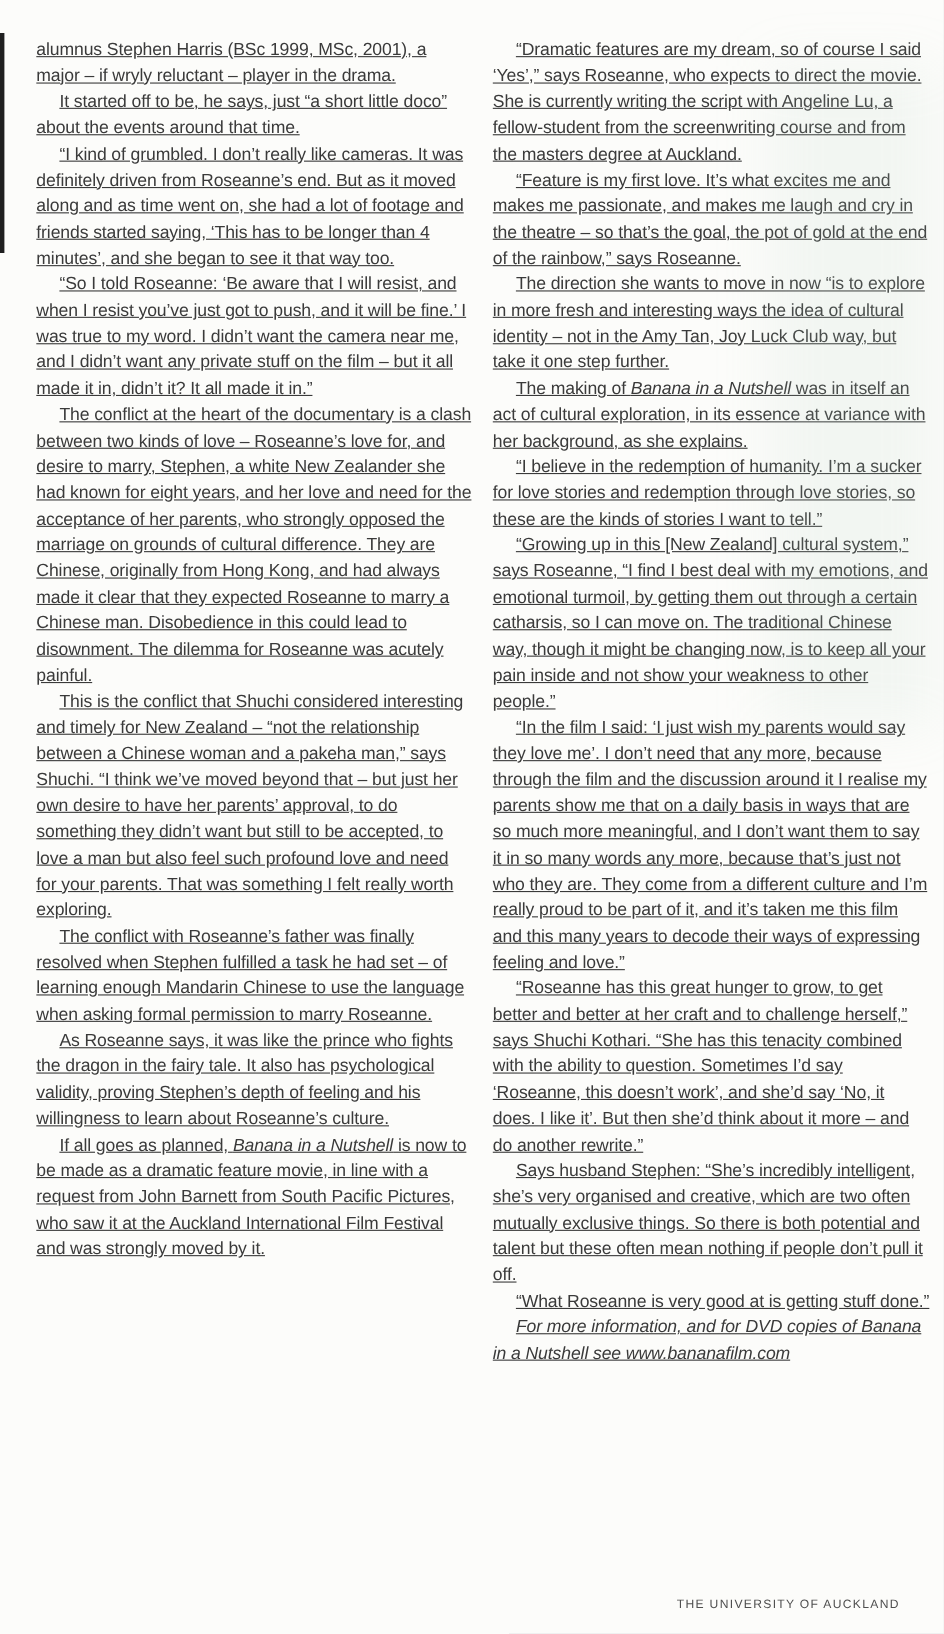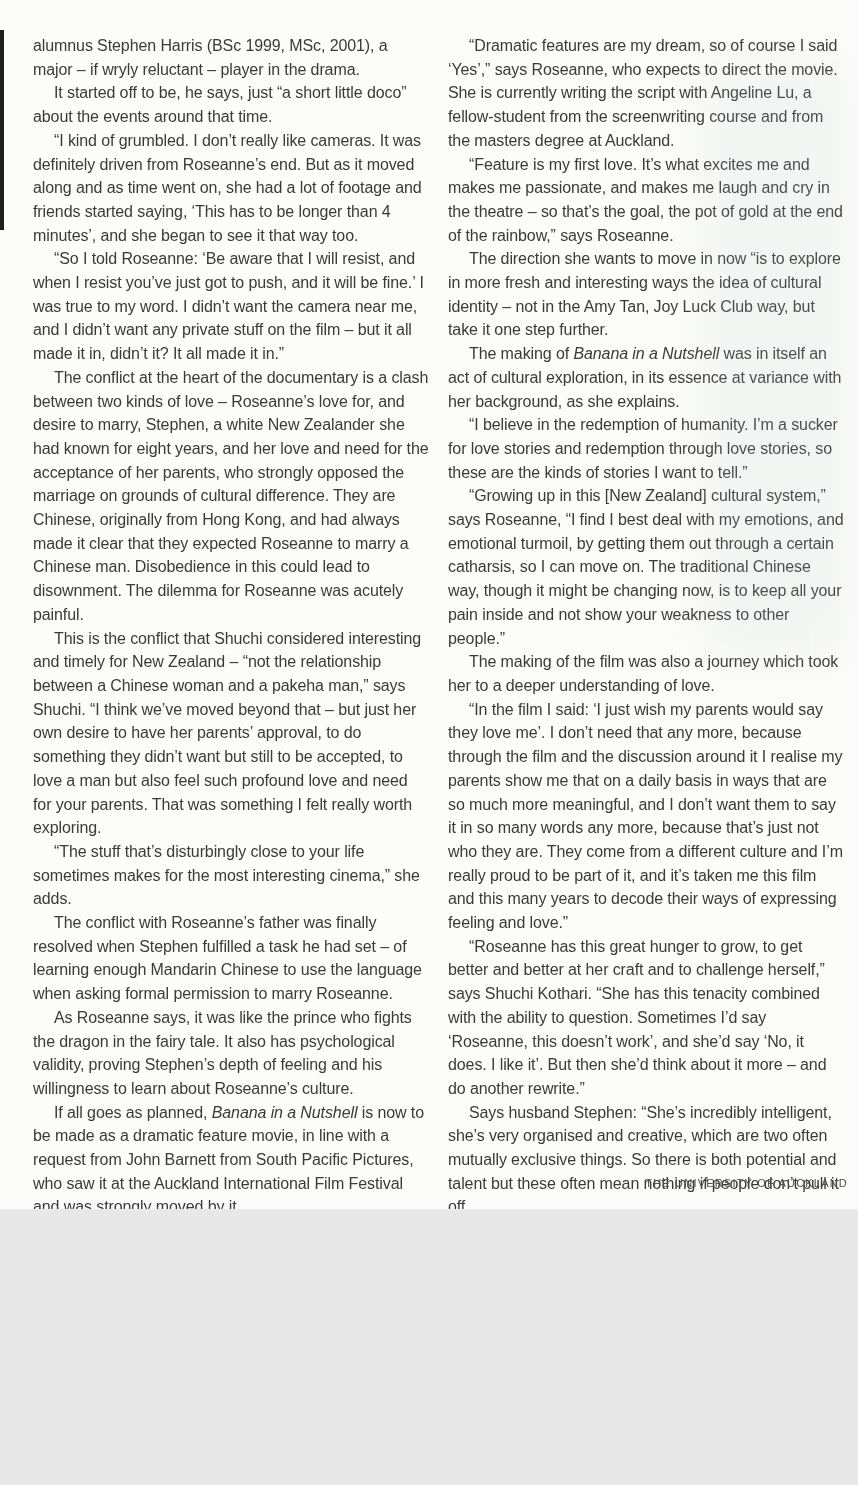--- a/index.html
+++ b/index.html
@@ -3,26 +3,27 @@
 <meta charset="utf-8">
 <style>
   html, body {
     margin: 0;
     padding: 0;
     background: #e8e8e8;
   }
   .page {
     position: relative;
     width: 858px;
-    height: 1209px;
+    height: 1485px;
     margin: 0 auto;
     background: #fcfcfa;
     overflow: hidden;
     font-family: "Liberation Sans", sans-serif;
     color: #3a3a3a;
+    text-decoration: underline;
   }
   .scan-line {
     position: absolute;
     left: 0;
     top: 30px;
     width: 4px;
     height: 200px;
     background: #1f1f1f;
   }
   .scan-tint {
@@ -51,21 +52,21 @@
     margin: 0;
   }
   .para.indent {
     text-indent: 21px;
   }
   .italic {
     font-style: italic;
   }
   .footer {
     position: absolute;
-    right: 10px;
+    right: 40px;
     bottom: 20px;
     font-size: 11px;
     letter-spacing: 1.2px;
     color: #4f4f4f;
     text-transform: uppercase;
   }
 </style>
 </head>
 <body>
 
@@ -73,33 +74,31 @@
   <div class="scan-line"></div>
   <div class="scan-tint"></div>
   <div class="columns">
     <div class="col">
         <p class="para"><span>alumnus Stephen Harris (BSc 1999, MSc, 2001), a major – if wryly reluctant – player in the drama.</span></p>
         <p class="para indent"><span>It started off to be, he says, just “a short little doco” about the events around that time.</span></p>
         <p class="para indent"><span>“I kind of grumbled. I don’t really like cameras. It was definitely driven from Roseanne’s end. But as it moved along and as time went on, she had a lot of footage and friends started saying, ‘This has to be longer than 4 minutes’, and she began to see it that way too.</span></p>
         <p class="para indent"><span>“So I told Roseanne: ‘Be aware that I will resist, and when I resist you’ve just got to push, and it will be fine.’ I was true to my word. I didn’t want the camera near me, and I didn’t want any private stuff on the film – but it all made it in, didn’t it? It all made it in.”</span></p>
         <p class="para indent"><span>The conflict at the heart of the documentary is a clash between two kinds of love – Roseanne’s love for, and desire to marry, Stephen, a white New Zealander she had known for eight years, and her love and need for the acceptance of her parents, who strongly opposed the marriage on grounds of cultural difference. They are Chinese, originally from Hong Kong, and had always made it clear that they expected Roseanne to marry a Chinese man. Disobedience in this could lead to disownment. The dilemma for Roseanne was acutely painful.</span></p>
         <p class="para indent"><span>This is the conflict that Shuchi considered interesting and timely for New Zealand – “not the relationship between a Chinese woman and a pakeha man,” says Shuchi. “I think we’ve moved beyond that – but just her own desire to have her parents’ approval, to do something they didn’t want but still to be accepted, to love a man but also feel such profound love and need for your parents. That was something I felt really worth exploring.</span></p>
-        <p class="para indent"><span>“The stuff that’s disturbingly close to your life sometimes makes for the most interesting cinema,” she adds.</span></p>
         <p class="para indent"><span>The conflict with Roseanne’s father was finally resolved when Stephen fulfilled a task he had set – of learning enough Mandarin Chinese to use the language when asking formal permission to marry Roseanne.</span></p>
         <p class="para indent"><span>As Roseanne says, it was like the prince who fights the dragon in the fairy tale. It also has psychological validity, proving Stephen’s depth of feeling and his willingness to learn about Roseanne’s culture.</span></p>
         <p class="para indent"><span>If all goes as planned, </span><span class="italic">Banana in a Nutshell</span><span> is now to be made as a dramatic feature movie, in line with a request from John Barnett from South Pacific Pictures, who saw it at the Auckland International Film Festival and was strongly moved by it.</span></p>
       </div>
     <div class="col">
         <p class="para indent"><span>“Dramatic features are my dream, so of course I said ‘Yes’,” says Roseanne, who expects to direct the movie. She is currently writing the script with Angeline Lu, a fellow-student from the screenwriting course and from the masters degree at Auckland.</span></p>
         <p class="para indent"><span>“Feature is my first love. It’s what excites me and makes me passionate, and makes me laugh and cry in the theatre – so that’s the goal, the pot of gold at the end of the rainbow,” says Roseanne.</span></p>
         <p class="para indent"><span>The direction she wants to move in now “is to explore in more fresh and interesting ways the idea of cultural identity – not in the Amy Tan, Joy Luck Club way, but take it one step further.</span></p>
         <p class="para indent"><span>The making of </span><span class="italic">Banana in a Nutshell</span><span> was in itself an act of cultural exploration, in its essence at variance with her background, as she explains.</span></p>
         <p class="para indent"><span>“I believe in the redemption of humanity. I’m a sucker for love stories and redemption through love stories, so these are the kinds of stories I want to tell.”</span></p>
         <p class="para indent"><span>“Growing up in this [New Zealand] cultural system,” says Roseanne, “I find I best deal with my emotions, and emotional turmoil, by getting them out through a certain catharsis, so I can move on. The traditional Chinese way, though it might be changing now, is to keep all your pain inside and not show your weakness to other people.”</span></p>
-        <p class="para indent"><span>The making of the film was also a journey which took her to a deeper understanding of love.</span></p>
         <p class="para indent"><span>“In the film I said: ‘I just wish my parents would say they love me’. I don’t need that any more, because through the film and the discussion around it I realise my parents show me that on a daily basis in ways that are so much more meaningful, and I don’t want them to say it in so many words any more, because that’s just not who they are. They come from a different culture and I’m really proud to be part of it, and it’s taken me this film and this many years to decode their ways of expressing feeling and love.”</span></p>
         <p class="para indent"><span>“Roseanne has this great hunger to grow, to get better and better at her craft and to challenge herself,” says Shuchi Kothari. “She has this tenacity combined with the ability to question. Sometimes I’d say ‘Roseanne, this doesn’t work’, and she’d say ‘No, it does. I like it’. But then she’d think about it more – and do another rewrite.”</span></p>
         <p class="para indent"><span>Says husband Stephen: “She’s incredibly intelligent, she’s very organised and creative, which are two often mutually exclusive things. So there is both potential and talent but these often mean nothing if people don’t pull it off.</span></p>
         <p class="para indent"><span>“What Roseanne is very good at is getting stuff done.”</span></p>
         <p class="para indent"><span class="italic">For more information, and for DVD copies of Banana in a Nutshell see www.bananafilm.com</span></p>
       </div>
   </div>
   <div class="footer">
     <span>THE UNIVERSITY OF AUCKLAND</span>
   </div>

